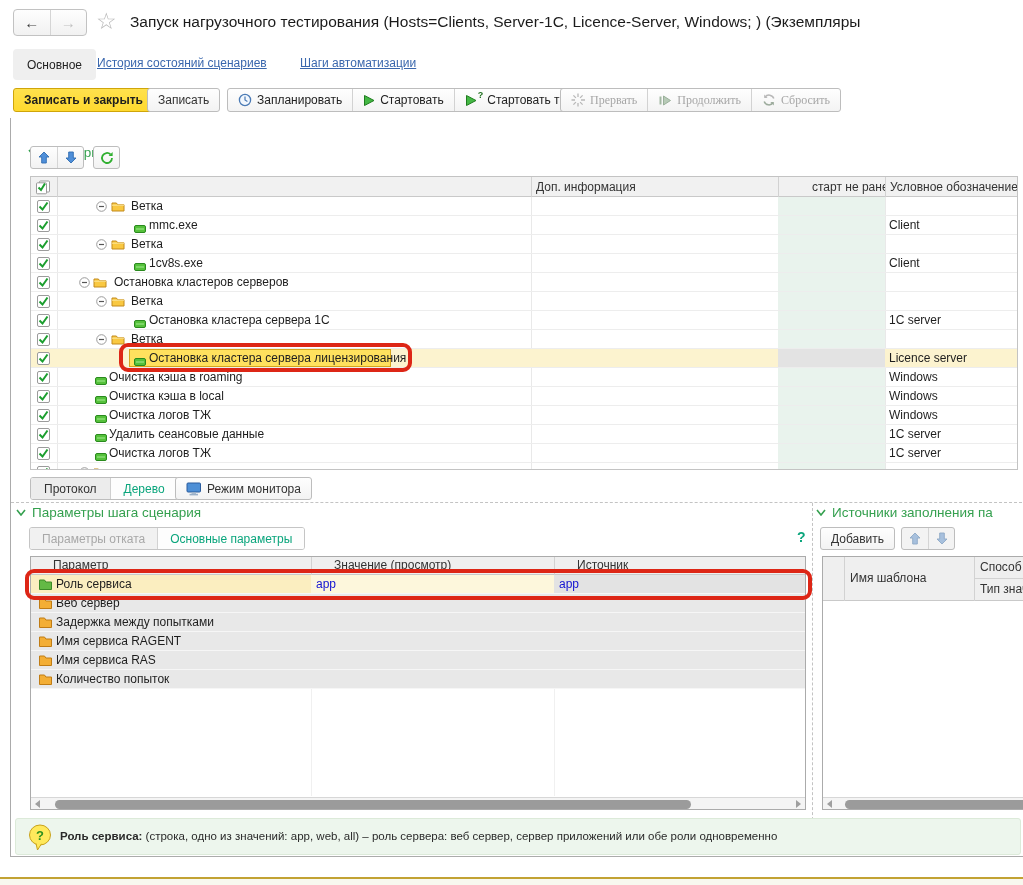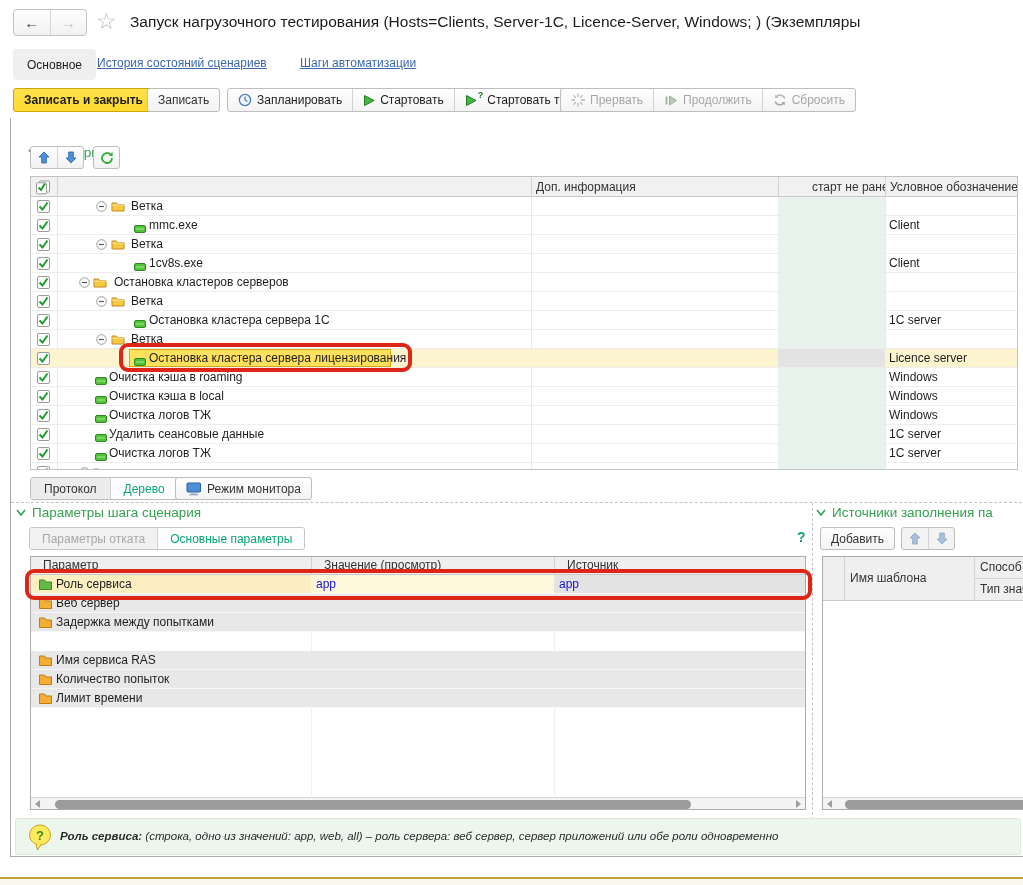--- a/index.html
+++ b/index.html
@@ -27,21 +27,21 @@
   
   .btn { height:24px; display:inline-flex; align-items:center; gap:5px; padding:8px 10px;
     background:linear-gradient(#fefefe,#f3f3f3); border:1px solid #bdbdbd; border-radius:3px;
     color:#333; white-space:nowrap; }
   .btn-primary { background:linear-gradient(#ffe14d,var(--button_yellow));
     border-color:#cfa50a; font-weight:bold; color:#1e1e1e; }
   .btn-group { position:absolute; height:24px; display:flex; border:1px solid #bdbdbd;
     border-radius:3px; background:linear-gradient(#fefefe,#f3f3f3); }
   .btn-group .gbtn { display:flex; align-items:center; gap:5px; padding:0 10px; }
   .btn-group .gbtn + .gbtn { border-left:1px solid #d2d2d2; }
-  .disabled-text { color:#a6a6a6; }
+  .disabled-text { color:#a6a6a6;font-family:Liberation Serif, serif; }
   .sup-q { color:#1d6e1d; font-weight:bold; font-size:9px; position:relative; top:-5px; left:-4px; margin-right:-5px;}
 
   
   .form-box { left:10px; top:118px; width:1040px; height:739px;
     border:1px solid #ababab; border-top:none; }
   .section-hdr { display:flex; align-items:center; gap:6px; color:var(--accent_green);
     font-size:13.5px; white-space:nowrap; }
   .chev { width:10px; height:7px; }
 
   .mini-group { position:absolute; height:23px; display:flex; border:1px solid #bdbdbd;
@@ -81,21 +81,21 @@
   
   .subtab-group { left:29px; top:527px; height:23px; display:flex; border:1px solid #c5c5c5;
     border-radius:3px; overflow:hidden; }
   .subtab { display:flex; align-items:center; padding:0 12px; background:#f1f1f1; color:#a8a8a8; }
   .subtab.active { background:#fdfdfd; color:var(--teal_active); border-left:1px solid #d2d2d2; }
   .q-link { left:797px; top:529px; color:var(--teal_active); font-weight:bold; font-size:14px; }
 
   .param-table { left:30px; top:556px; width:776px; height:254px; border:1px solid #ababab; background:#fff; }
   .p-head { position:absolute; left:0; top:0; right:0; height:18px; background:#efefef;
     border-bottom:1px solid #c9c9c9; color:#333; }
-  .p-head .hc { position:absolute; top:0; height:22px; line-height:17px; padding-left:12px;
+  .p-head .hc { position:absolute; top:0; height:22px; line-height:17px; padding-left:22px;
     border-left:1px solid #d2d2d2; overflow:hidden; white-space:nowrap;text-decoration:underline; }
   .p-body { position:absolute; left:0; top:18px; right:0; bottom:13px; overflow:hidden; }
   .p-row { position:absolute; left:0; right:0; height:19px;padding-left:48px; }
   .p-row .pc { position:absolute; top:0; height:19px; border-bottom:1px solid #f6f6f6; }
   .p-text { position:absolute; top:0; line-height:19px; white-space:nowrap; color:#1e1e1e; }
   .p-val { color:var(--value_blue); }
 
   
   .src-table { left:822px; top:556px; width:205px; height:254px; border:1px solid #ababab; background:#fff; }
   .s-head { position:absolute; left:0; top:0; right:0; height:44px; background:#efefef; border-bottom:1px solid #c9c9c9; }
@@ -104,21 +104,21 @@
   
   .hscroll { height:12px; background:#f4f4f4; display:flex; align-items:center; }
   .hthumb { position:absolute; top:1.5px; height:9px; background:#9b9b9b; border-radius:5px; }
   .sb-arrow { width:0; height:0; border-top:4px solid transparent; border-bottom:4px solid transparent; position:absolute; }
   .sb-left { border-right:5px solid #9f9f9f; left:4px; top:2px; }
   .sb-right { border-left:5px solid #9f9f9f; right:4px; top:2px; }
 
   
   .help-bar { left:15px; top:818px; width:1006px; height:37px; background:#edf6ed;
     border:1px solid #dcead9; border-radius:3px; }
-  .help-text { position:absolute; left:44px; top:11px; font-size:11.5px; color:#2a2a2a; white-space:nowrap;font-style:italic; }
+  .help-text { position:absolute; left:44px; top:11px; font-size:11.5px; color:#2a2a2a; white-space:nowrap; }
   .help-term { font-weight:bold; }
 
   
   .bottom-rule { left:0; top:877px; width:1023px; height:2px; background:#c2a233; }
   .bottom-strip { left:0; top:879px; width:1023px; height:6px; background:#f8f8ef; }
 
   
   .annot { border:4px solid var(--annotation_red); border-radius:9px; pointer-events:none; z-index:60; }
 </style>
 </head>
@@ -530,46 +530,46 @@
       </div>
       <div class="p-row" style="top: 19px;">
         <div class="pc" style="left: 0px; width: 280px; background: rgb(232, 232, 232);"></div>
         <div class="pc" style="left: 280px; width: 243px; background: rgb(232, 232, 232);"></div>
         <div class="pc" style="left: 523px; width: 253px; background: rgb(232, 232, 232);"></div>
         <span class="abs" style="left: 8px; top: 4px;"><svg width="13" height="11" viewBox="0 0 13 11">
             <path d="M.5 1h5l1.4 2H12.5v7.5H.5z" fill="#f3ae35" stroke="#c07c14"></path>
           </svg></span>
         <span class="p-text" style="left: 25px;">Веб сервер</span>
       </div>
+      <div class="p-row" style="top: 57px;">
+        <div class="pc" style="left: 0px; width: 280px; background: rgb(232, 232, 232);"></div>
+        <div class="pc" style="left: 280px; width: 243px; background: rgb(232, 232, 232);"></div>
+        <div class="pc" style="left: 523px; width: 253px; background: rgb(232, 232, 232);"></div>
+        <span class="abs" style="left: 8px; top: 4px;"><svg width="13" height="11" viewBox="0 0 13 11">
+            <path d="M.5 1h5l1.4 2H12.5v7.5H.5z" fill="#f3ae35" stroke="#c07c14"></path>
+          </svg></span>
+        <span class="p-text" style="left: 25px;">Имя сервиса RAGENT</span>
+      </div>
       <div class="p-row" style="top: 76px;">
         <div class="pc" style="left: 0px; width: 280px; background: rgb(232, 232, 232);"></div>
         <div class="pc" style="left: 280px; width: 243px; background: rgb(232, 232, 232);"></div>
         <div class="pc" style="left: 523px; width: 253px; background: rgb(232, 232, 232);"></div>
         <span class="abs" style="left: 8px; top: 4px;"><svg width="13" height="11" viewBox="0 0 13 11">
             <path d="M.5 1h5l1.4 2H12.5v7.5H.5z" fill="#f3ae35" stroke="#c07c14"></path>
           </svg></span>
         <span class="p-text" style="left: 25px;">Имя сервиса RAS</span>
       </div>
       <div class="p-row" style="top: 95px;">
         <div class="pc" style="left: 0px; width: 280px; background: rgb(232, 232, 232);"></div>
         <div class="pc" style="left: 280px; width: 243px; background: rgb(232, 232, 232);"></div>
         <div class="pc" style="left: 523px; width: 253px; background: rgb(232, 232, 232);"></div>
         <span class="abs" style="left: 8px; top: 4px;"><svg width="13" height="11" viewBox="0 0 13 11">
             <path d="M.5 1h5l1.4 2H12.5v7.5H.5z" fill="#f3ae35" stroke="#c07c14"></path>
           </svg></span>
         <span class="p-text" style="left: 25px;">Количество попыток</span>
-      </div>
-      <div class="p-row" style="top: 114px;">
-        <div class="pc" style="left: 0px; width: 280px; background: rgb(232, 232, 232);"></div>
-        <div class="pc" style="left: 280px; width: 243px; background: rgb(232, 232, 232);"></div>
-        <div class="pc" style="left: 523px; width: 253px; background: rgb(232, 232, 232);"></div>
-        <span class="abs" style="left: 8px; top: 4px;"><svg width="13" height="11" viewBox="0 0 13 11">
-            <path d="M.5 1h5l1.4 2H12.5v7.5H.5z" fill="#f3ae35" stroke="#c07c14"></path>
-          </svg></span>
-        <span class="p-text" style="left: 25px;">Лимит времени</span>
       </div>
     </div>
   <div class="hscroll" style="position:absolute; left:0; right:0; bottom:0; border-top:1px solid #d7d7d7;">
     <span class="sb-arrow sb-left"></span>
     <span class="sb-arrow sb-right"></span>
     <div class="hthumb" style="left:24px; width:636px;"></div>
   </div>
 </div>
 
 <div class="abs section-hdr" style="left:816px; top:505px; width:206px; overflow:hidden;">

